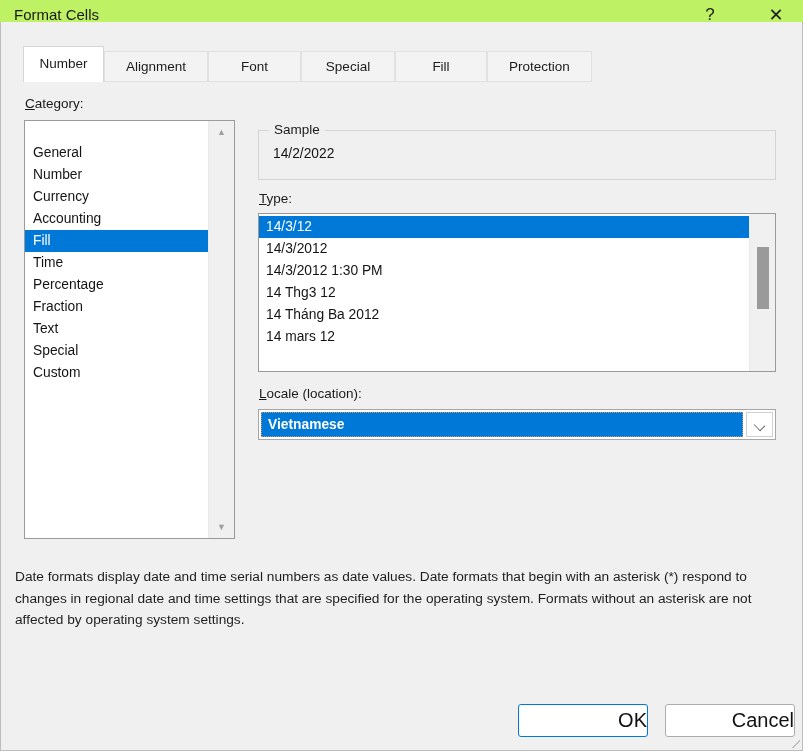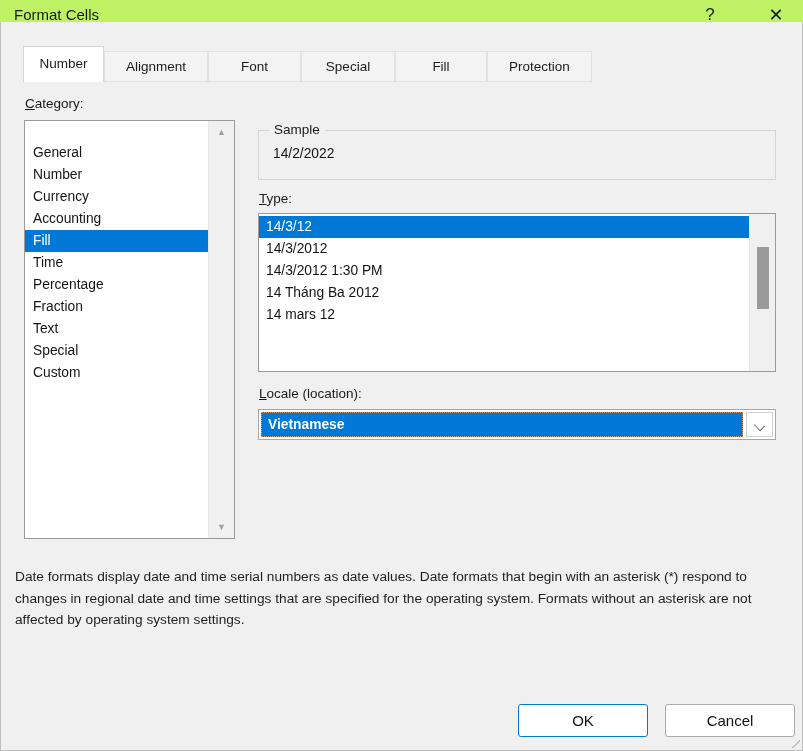--- a/index.html
+++ b/index.html
@@ -132,21 +132,21 @@
   
   .description {
     position: absolute; left: 15px; top: 566px; width: 775px;
     font-size: 13.7px; line-height: 21.5px; color: #1e1e1e;
   }
 
   
   .btn {
     position: absolute; top: 704px; width: 130px; height: 33px;
     background: #ffffff; border-radius: 3px;
-    font-size: 15px; color: #111; text-align: center; line-height: 31px;
+    font-size: 20px; color: #111; text-align: right; line-height: 31px;
     cursor: default;
   }
   .ok-btn { left: 518px; border: 1px solid var(--accent); }
   .cancel-btn { left: 665px; border: 1px solid #acacac; }
 
   .resize-grip {
     position: absolute; right: 3px; bottom: 3px; width: 11px; height: 11px;
     background:
       linear-gradient(135deg, transparent 0 62%, #bdbdbd 62% 70%, transparent 70% 100%);
   }
@@ -196,20 +196,21 @@
     <span class="sample-caption">Sample</span>
     <span class="sample-value">14/2/2022</span>
   </div>
 
   <label class="access-label type-label">Type:</label>
   <div class="listbox type-list">
 
     <div class="list-item selected">14/3/12</div>
       <div class="list-item">14/3/2012</div>
       <div class="list-item">14/3/2012 1:30 PM</div>
+      <div class="list-item">14 Thg3 12</div>
       <div class="list-item">14 Tháng Ba 2012</div>
       <div class="list-item">14 mars 12</div>
       <div class="scroll-track">
       <div class="scroll-thumb"></div>
     </div>
   </div>
 
   <label class="access-label locale-label">Locale (location):</label>
   <div class="combobox">
     <div class="combo-selection">Vietnamese</div>

